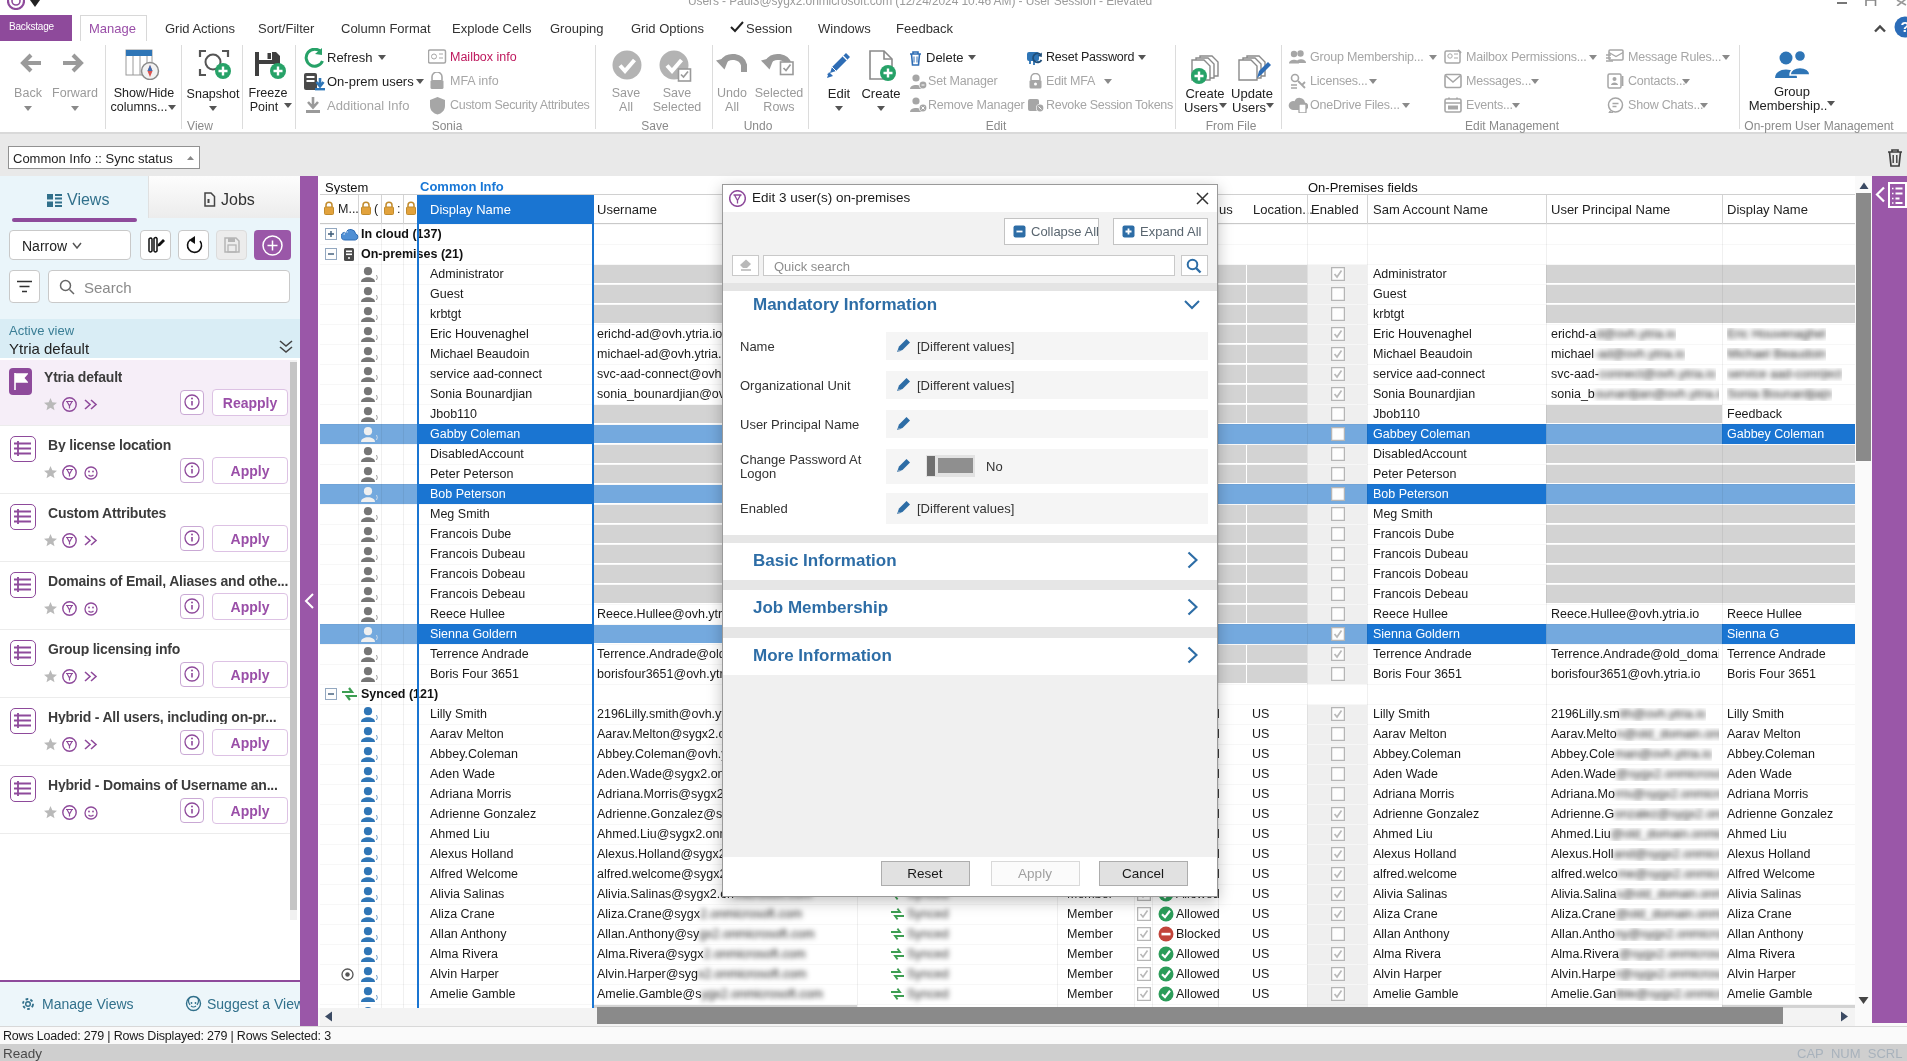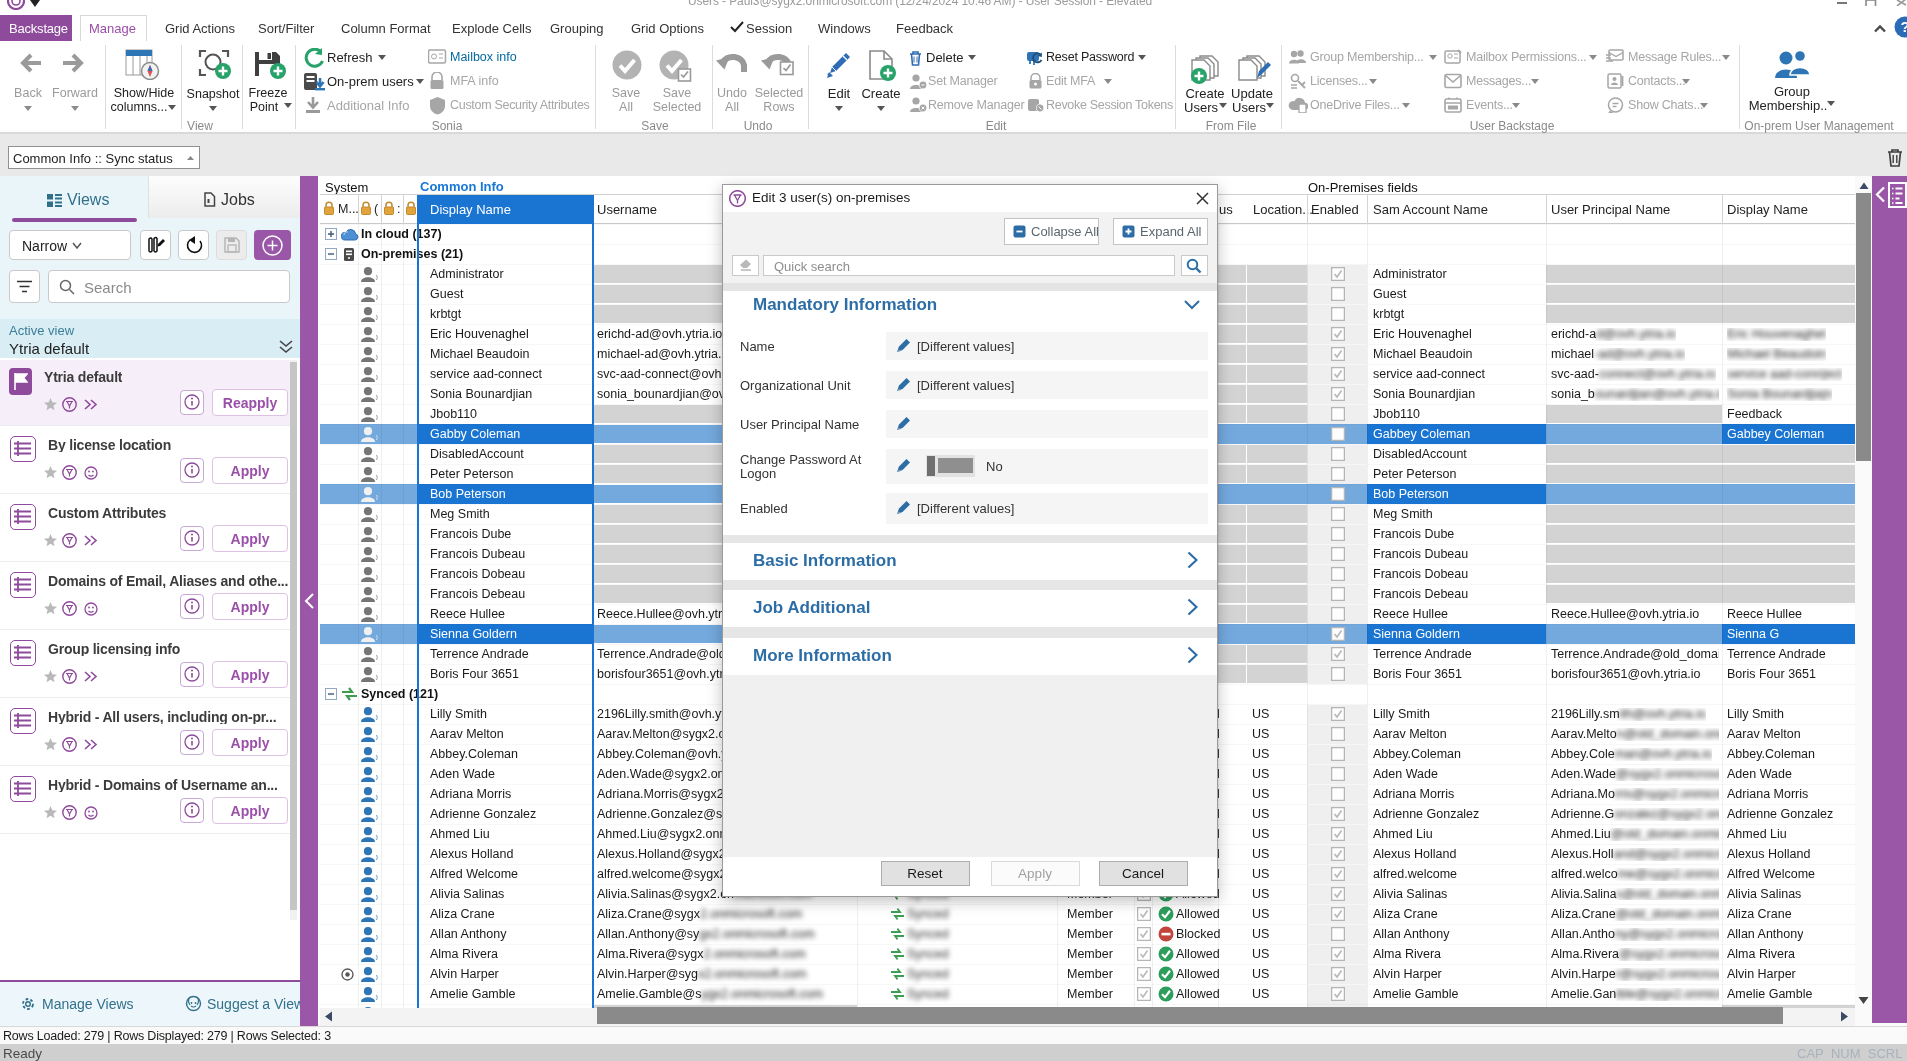--- a/index.html
+++ b/index.html
@@ -20,21 +20,21 @@
     <rect x="1" y="2" width="10" height="2" fill="#777"></rect>
   </svg>
 <svg style="position:absolute;left:1865px;top:0px;" width="12" height="6" viewBox="0 0 12 6">
     <rect x="1" y="0" width="9.5" height="9" fill="none" stroke="#888" stroke-width="1.6"></rect>
   </svg>
 <svg style="position:absolute;left:1896px;top:0px;" width="12" height="6" viewBox="0 0 12 6">
     <path d="M1 0 L10 5 M10 -1 L1 6" stroke="#999" stroke-width="1.6"></path>
   </svg>
 <div class="" style="left:0px;top:15px;width:1907px;height:26px;background:#ffffff;"></div>
 <div class="" style="left:0px;top:15px;width:72px;height:26px;background:#8e4a9b;"></div>
-<div class="t" style="left:9px;top:22px;font-size:13px;color:#fff;letter-spacing:-0.2px;">Backstage</div>
+<div class="t" style="left:9px;top:22px;font-size:10px;color:#fff;letter-spacing:-0.2px;">Backstage</div>
 <div class="" style="left:80px;top:15px;width:67px;height:27px;background:#fff;border:1px solid #d8d8d8;border-bottom:none;"></div>
 <div class="t" style="left:89px;top:22px;font-size:13px;color:#9a4fa8;">Manage</div>
 <div class="t" style="left:165px;top:22px;font-size:13px;color:#333;">Grid Actions</div>
 <div class="t" style="left:258px;top:22px;font-size:13px;color:#333;">Sort/Filter</div>
 <div class="t" style="left:341px;top:22px;font-size:13px;color:#333;">Column Format</div>
 <div class="t" style="left:452px;top:22px;font-size:13px;color:#333;">Explode Cells</div>
 <div class="t" style="left:550px;top:22px;font-size:13px;color:#333;">Grouping</div>
 <div class="t" style="left:631px;top:22px;font-size:13px;color:#333;">Grid Options</div>
 <div class="t" style="left:746px;top:22px;font-size:13px;color:#333;">Session</div>
 <div class="t" style="left:818px;top:22px;font-size:13px;color:#333;">Windows</div>
@@ -134,21 +134,21 @@
 <svg style="position:absolute;left:303px;top:96px;" width="20" height="20" viewBox="0 0 20 20">
     <path d="M10 1 L10 10 M5 6 L10 11.5 L15 6" stroke="#9a9a9a" stroke-width="2.6" fill="none"></path>
     <rect x="3" y="14" width="14" height="3" fill="#9a9a9a"></rect>
   </svg>
 <div class="t" style="left:327px;top:99px;font-size:13px;color:#a6a6a6;">Additional Info</div>
 <svg style="position:absolute;left:428px;top:49px;" width="19" height="17" viewBox="0 0 19 17">
     <rect x="0.5" y="1" width="17" height="13" rx="1.5" fill="none" stroke="#a6a6a6" stroke-width="1.5"></rect>
     <circle cx="6" cy="7.5" r="2.5" fill="none" stroke="#a6a6a6"></circle>
     <path d="M11 5 L15 5 M11 9 L15 9" stroke="#a6a6a6"></path>
   </svg>
-<div class="t" style="left:450px;top:51px;font-size:12.5px;color:#0369a1;">Mailbox info</div>
+<div class="t" style="left:450px;top:51px;font-size:12.5px;color:#be185d;">Mailbox info</div>
 <svg style="position:absolute;left:428px;top:72px;" width="19" height="19" viewBox="0 0 19 19">
     <path d="M4 8 V5 a5 5 0 0 1 10 0 V8" stroke="#a6a6a6" stroke-width="1.6" fill="none"></path>
     <rect x="2.5" y="8" width="13" height="9" rx="1.5" fill="#a6a6a6"></rect>
   </svg>
 <div class="t" style="left:450px;top:75px;font-size:12.5px;color:#a6a6a6;">MFA info</div>
 <svg style="position:absolute;left:428px;top:96px;" width="19" height="19" viewBox="0 0 19 19">
     <path d="M9.5 1 L17 4 V10 C17 14.5 13.5 17.5 9.5 18.5 C5.5 17.5 2 14.5 2 10 V4 Z" fill="#a6a6a6"></path>
   </svg>
 <div class="t" style="left:450px;top:99px;font-size:12.5px;color:#a6a6a6;letter-spacing:-0.3px;">Custom Security Attributes</div>
 <div class="t" style="left:447px;top:120px;font-size:12px;color:#8a8a8a;transform:translateX(-50%);">Sonia</div>
@@ -352,21 +352,21 @@
   </svg>
 <svg style="position:absolute;left:1607px;top:97px;" width="18" height="16" viewBox="0 0 18 16">
     <circle cx="8.5" cy="8" r="7" fill="none" stroke="#a6a6a6" stroke-width="1.5"></circle>
     <path d="M3 14 L1.5 16.5 L6 15.5" fill="#a6a6a6" stroke="#a6a6a6"></path>
     <path d="M5.5 6.5 h6 M5.5 9.5 h4" stroke="#a6a6a6" stroke-width="1.3"></path>
   </svg>
 <div class="t" style="left:1628px;top:99px;font-size:12.5px;color:#a6a6a6;letter-spacing:-0.2px;">Show Chats...</div>
 <svg style="position:absolute;left:1700px;top:103px;" width="8" height="6" viewBox="0 0 8 6">
     <path d="M0 0 L8 0 L4 5 Z" fill="#8a8a8a"></path>
   </svg>
-<div class="t" style="left:1512px;top:120px;font-size:12px;color:#8a8a8a;transform:translateX(-50%);">User Backstage</div>
+<div class="t" style="left:1512px;top:120px;font-size:12px;color:#8a8a8a;transform:translateX(-50%);">Edit Management</div>
 <svg style="position:absolute;left:1773px;top:48px;" width="38" height="34" viewBox="0 0 38 34">
     <circle cx="13" cy="10" r="6.5" fill="#2e75b6"></circle>
     <path d="M2 30 C2 18.5 24 18.5 24 30 Z" fill="#2e75b6"></path>
     <circle cx="27" cy="8" r="5.5" fill="#2e75b6" stroke="#fff" stroke-width="1.4"></circle>
     <path d="M17 27 C17 17 37 17 37 27 Z" fill="#2e75b6" stroke="#fff" stroke-width="1.4"></path>
   </svg>
 <div class="t" style="left:1792px;top:85px;font-size:13px;color:#222;transform:translateX(-50%);">Group</div>
 <div class="t" style="left:1788px;top:99px;font-size:13px;color:#222;transform:translateX(-50%);">Membership..</div>
 <svg style="position:absolute;left:1827px;top:101px;" width="8" height="6" viewBox="0 0 8 6">
     <path d="M0 0 L8 0 L4 5 Z" fill="#555"></path>
@@ -1718,21 +1718,21 @@
 <div class="t" style="left:917px;top:502px;font-size:13px;color:#333;">[Different values]</div>
 <div class="" style="left:723px;top:535px;width:494px;height:8px;background:#e6e6e6;"></div>
 <div class="" style="left:723px;top:579px;width:494px;height:11px;background:#e6e6e6;"></div>
 <div class="" style="left:723px;top:627px;width:494px;height:11px;background:#e6e6e6;"></div>
 <div class="" style="left:723px;top:543px;width:494px;height:37px;background:#fff;"></div>
 <div class="t" style="left:753px;top:552px;font-size:17px;color:#2d6da6;font-weight:bold;">Basic Information</div>
 <svg style="position:absolute;left:1187px;top:551px;" width="11" height="18" viewBox="0 0 11 18">
     <path d="M1.5 1.5 L9.5 9 L1.5 16.5" stroke="#2d6da6" stroke-width="2.2" fill="none"></path>
   </svg>
 <div class="" style="left:723px;top:590px;width:494px;height:37px;background:#fff;"></div>
-<div class="t" style="left:753px;top:599px;font-size:17px;color:#2d6da6;font-weight:bold;">Job Additional</div>
+<div class="t" style="left:753px;top:599px;font-size:17px;color:#2d6da6;font-weight:bold;">Job Membership</div>
 <svg style="position:absolute;left:1187px;top:598px;" width="11" height="18" viewBox="0 0 11 18">
     <path d="M1.5 1.5 L9.5 9 L1.5 16.5" stroke="#2d6da6" stroke-width="2.2" fill="none"></path>
   </svg>
 <div class="" style="left:723px;top:638px;width:494px;height:37px;background:#fff;"></div>
 <div class="t" style="left:753px;top:647px;font-size:17px;color:#2d6da6;font-weight:bold;">More Information</div>
 <svg style="position:absolute;left:1187px;top:646px;" width="11" height="18" viewBox="0 0 11 18">
     <path d="M1.5 1.5 L9.5 9 L1.5 16.5" stroke="#2d6da6" stroke-width="2.2" fill="none"></path>
   </svg>
 <div class="" style="left:723px;top:675px;width:494px;height:182px;background:#f0f0f0;"></div>
 <div class="" style="left:723px;top:857px;width:494px;height:39px;background:#fff;"></div>

